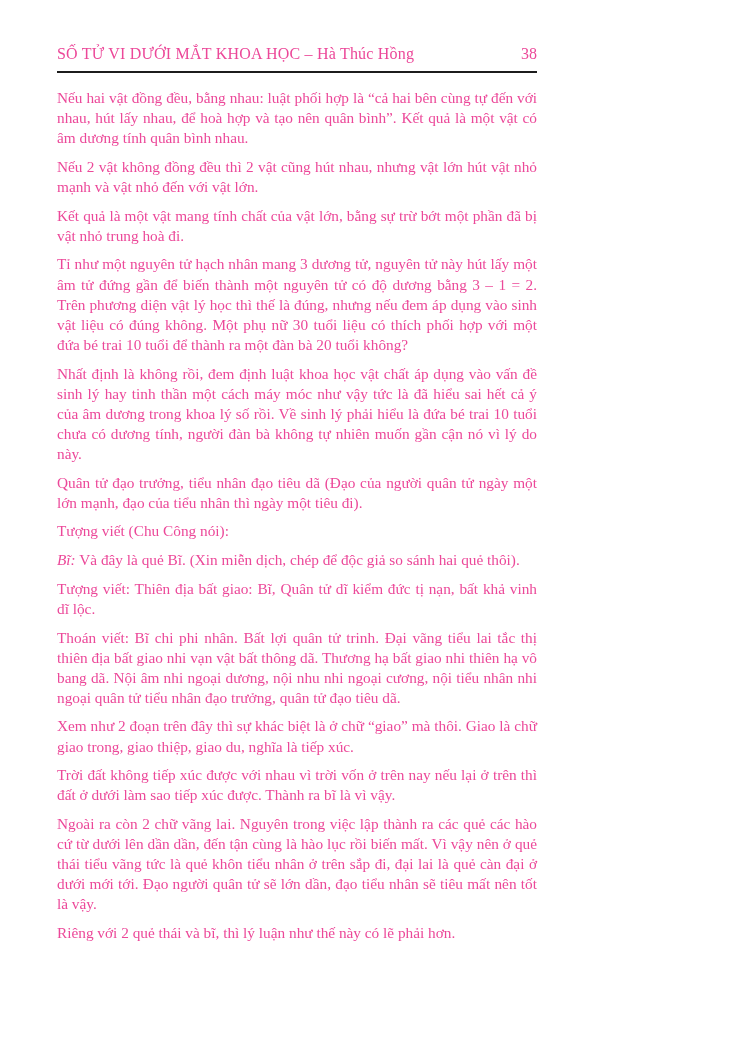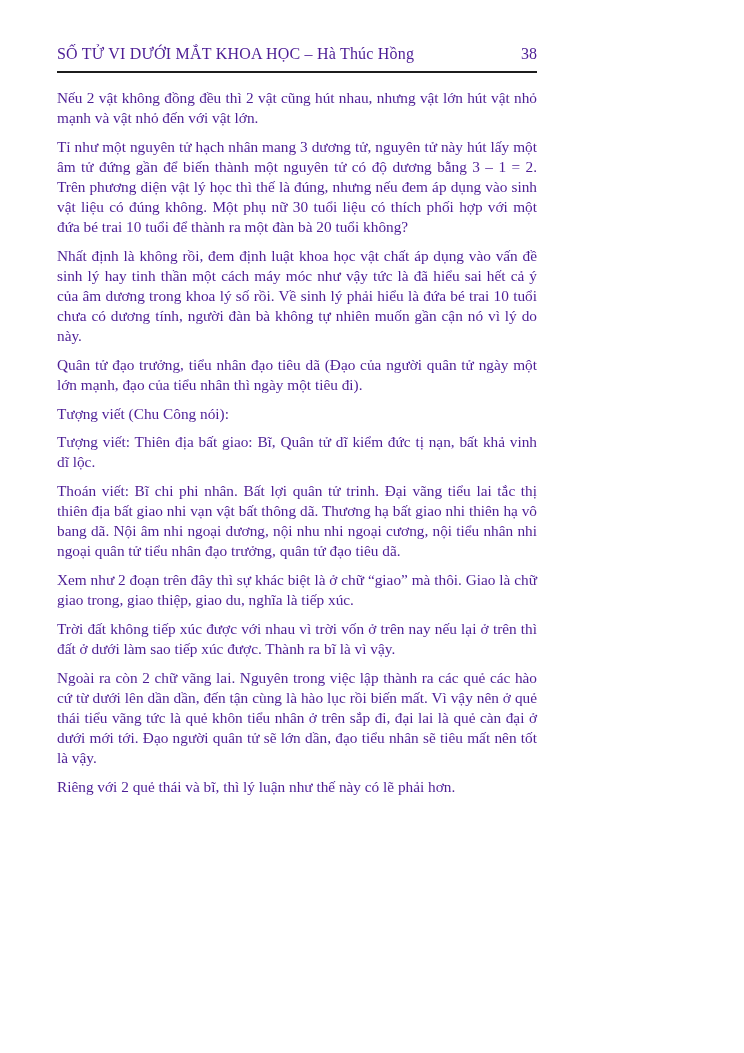--- a/index.html
+++ b/index.html
@@ -8,21 +8,21 @@
     background: #ffffff;
   }
   .page {
     position: relative;
     width: 593px;
     height: 1053px;
     background: #ffffff;
     box-sizing: border-box;
     padding: 44px 56px 2px 57px;
     font-family: "Liberation Serif", "DejaVu Serif", serif;
-    color: #4c1d95;
+    color: #ec4899;
     overflow: hidden;
   }
   .page-header {
     display: flex;
     justify-content: space-between;
     align-items: baseline;
     font-size: 16px;
     line-height: 20px;
     border-bottom: 2px solid #1c1c1c;
     padding-bottom: 7px;
@@ -52,25 +52,28 @@
 <body>
 
 <div class="page">
 
   <div class="page-header">
     <span class="title">SỐ TỬ VI DƯỚI MẮT KHOA HỌC – Hà Thúc Hồng</span>
     <span class="page-num">38</span>
   </div>
 
   <div class="page-body">
+    <p>Nếu hai vật đồng đều, bằng nhau: luật phối hợp là “cả hai bên cùng tự đến với nhau, hút lấy nhau, để hoà hợp và tạo nên quân bình”. Kết quả là một vật có âm dương tính quân bình nhau.</p>
     <p>Nếu 2 vật không đồng đều thì 2 vật cũng hút nhau, nhưng vật lớn hút vật nhỏ mạnh và vật nhỏ đến với vật lớn.</p>
+    <p>Kết quả là một vật mang tính chất của vật lớn, bằng sự trừ bớt một phần đã bị vật nhỏ trung hoà đi.</p>
     <p>Tỉ như một nguyên tử hạch nhân mang 3 dương tử, nguyên tử này hút lấy một âm tử đứng gần để biến thành một nguyên tử có độ dương bằng 3 – 1 = 2. Trên phương diện vật lý học thì thế là đúng, nhưng nếu đem áp dụng vào sinh vật liệu có đúng không. Một phụ nữ 30 tuổi liệu có thích phối hợp với một đứa bé trai 10 tuổi để thành ra một đàn bà 20 tuổi không?</p>
     <p>Nhất định là không rồi, đem định luật khoa học vật chất áp dụng vào vấn đề sinh lý hay tinh thần một cách máy móc như vậy tức là đã hiểu sai hết cả ý của âm dương trong khoa lý số rồi. Về sinh lý phải hiểu là đứa bé trai 10 tuổi chưa có dương tính, người đàn bà không tự nhiên muốn gần cận nó vì lý do này.</p>
     <p>Quân tử đạo trưởng, tiểu nhân đạo tiêu dã (Đạo của người quân tử ngày một lớn mạnh, đạo của tiểu nhân thì ngày một tiêu đi).</p>
     <p>Tượng viết (Chu Công nói):</p>
+    <p><i>Bĩ:</i> <span>Và đây là quẻ Bĩ. (Xin miễn dịch, chép để độc giả so sánh hai quẻ thôi).</span></p>
     <p>Tượng viết: Thiên địa bất giao: Bĩ, Quân tử dĩ kiểm đức tị nạn, bất khả vinh dĩ lộc.</p>
     <p>Thoán viết: Bĩ chi phi nhân. Bất lợi quân tử trinh. Đại vãng tiểu lai tắc thị thiên địa bất giao nhi vạn vật bất thông dã. Thương hạ bất giao nhi thiên hạ vô bang dã. Nội âm nhi ngoại dương, nội nhu nhi ngoại cương, nội tiểu nhân nhi ngoại quân tử tiểu nhân đạo trưởng, quân tử đạo tiêu dã.</p>
     <p>Xem như 2 đoạn trên đây thì sự khác biệt là ở chữ “giao” mà thôi. Giao là chữ giao trong, giao thiệp, giao du, nghĩa là tiếp xúc.</p>
     <p>Trời đất không tiếp xúc được với nhau vì trời vốn ở trên nay nếu lại ở trên thì đất ở dưới làm sao tiếp xúc được. Thành ra bĩ là vì vậy.</p>
     <p>Ngoài ra còn 2 chữ vãng lai. Nguyên trong việc lập thành ra các quẻ các hào cứ từ dưới lên dần dần, đến tận cùng là hào lục rồi biến mất. Vì vậy nên ở quẻ thái tiểu vãng tức là quẻ khôn tiểu nhân ở trên sắp đi, đại lai là quẻ càn đại ở dưới mới tới. Đạo người quân tử sẽ lớn dần, đạo tiểu nhân sẽ tiêu mất nên tốt là vậy.</p>
     <p>Riêng với 2 quẻ thái và bĩ, thì lý luận như thế này có lẽ phải hơn.</p>
   </div>
 
 </div>
 

